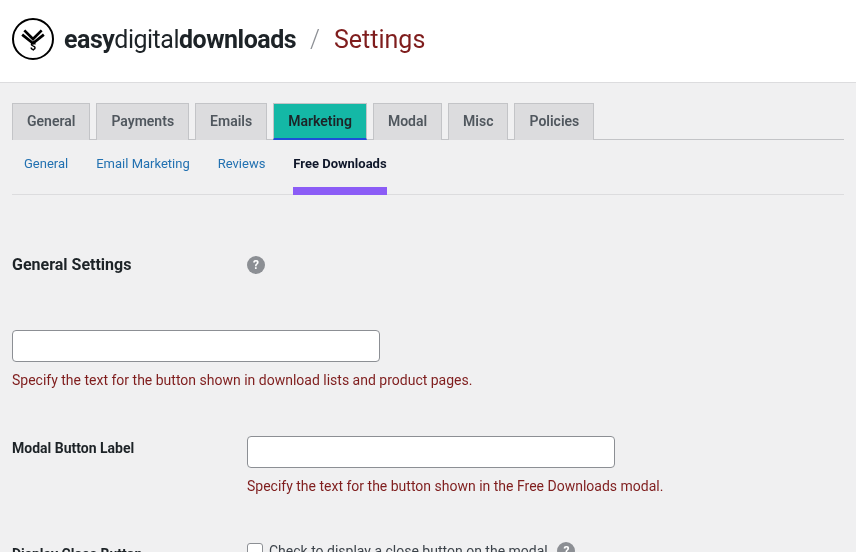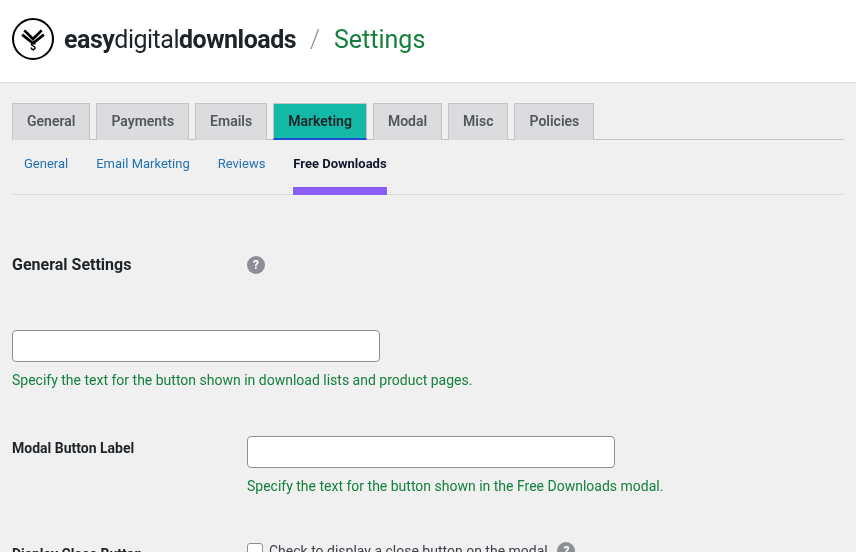--- a/index.html
+++ b/index.html
@@ -37,21 +37,21 @@
     .brand .bold { font-weight: 700; }
     .slash {
       font-size: 25px;
       color: #8c8f94;
       margin: 0 4px;
       font-weight: 300;
     }
     .page-title {
       font-size: 25px;
       font-weight: 400;
-      color: #15803d;
+      color: #7f1d1d;
     }
     .content { padding: 0 12px; }
     .tabs-primary {
       display: flex;
       gap: 6px;
       padding: 20px 0 0 0;
       border-bottom: 1px solid #c3c4c7;
     }
     .tab-primary {
       background: #dcdcde;
@@ -113,21 +113,21 @@
       width: 368px;
       height: 32px;
       border: 1px solid #8c8f94;
       border-radius: 4px;
       padding: 0 8px;
       font-size: 14px;
       background: #fff;
     }
     .help-text {
       font-size: 14px;
-      color: #15803d;
+      color: #7f1d1d;
       margin-top: 10px;
     }
     .help-icon {
       display: inline-flex;
       width: 18px;
       height: 18px;
       background: #8c8f94;
       color: #fff;
       border-radius: 50%;
       align-items: center;

